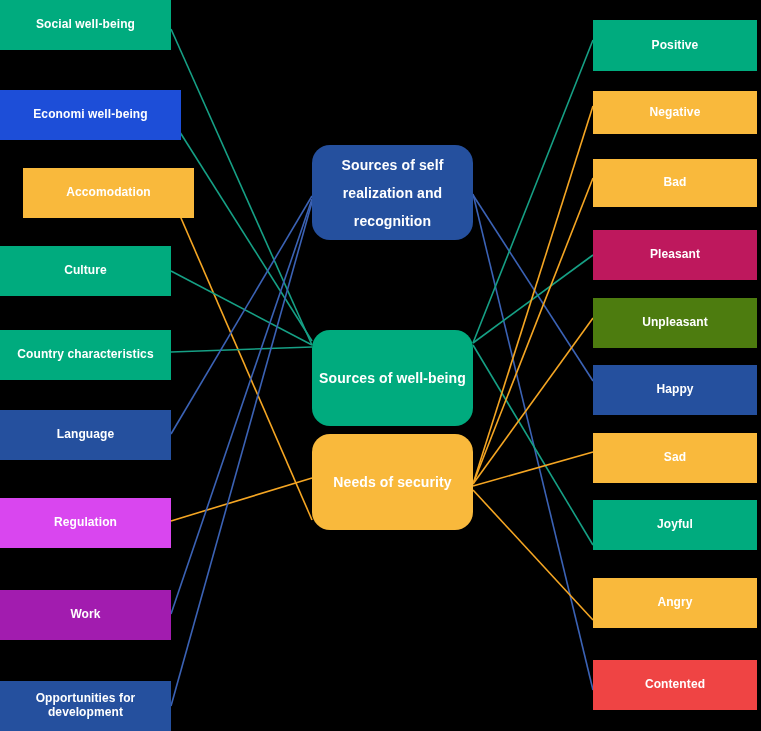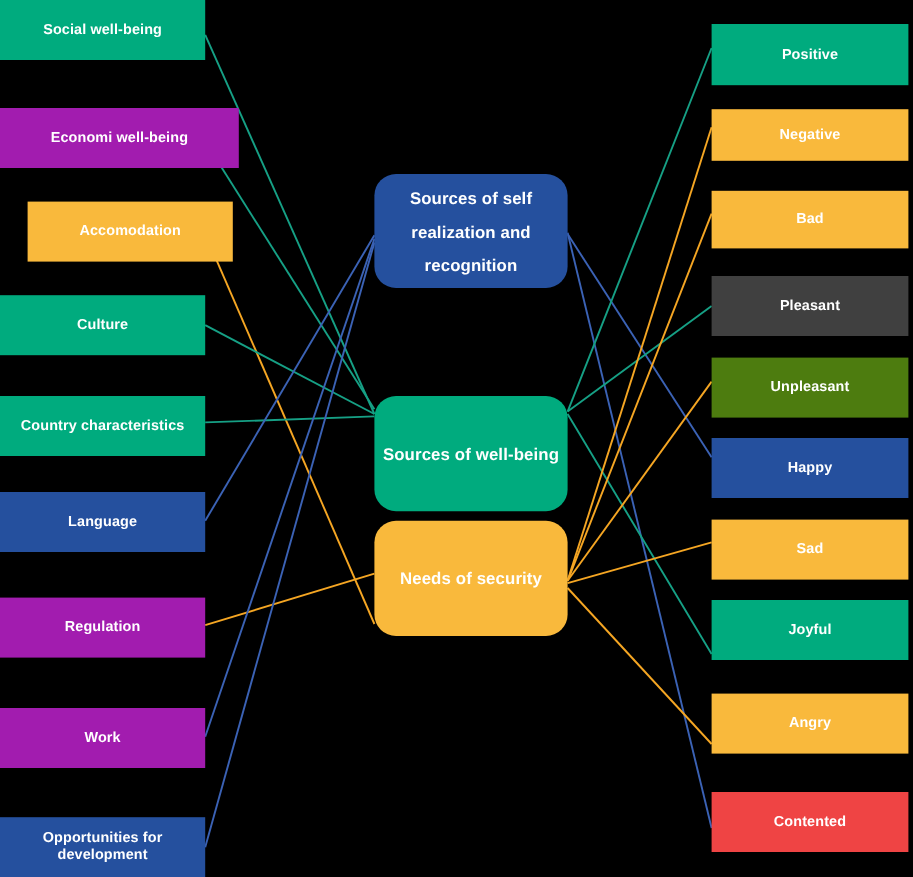--- a/index.html
+++ b/index.html
@@ -56,36 +56,36 @@
       <path d="M 473 484 L 593 106" stroke="#F5A623" stroke-width="1.6" fill="none"></path>
       <path d="M 473 484 L 593 178" stroke="#F5A623" stroke-width="1.6" fill="none"></path>
       <path d="M 473 484 L 593 318" stroke="#F5A623" stroke-width="1.6" fill="none"></path>
       <path d="M 473 486 L 593 452" stroke="#F5A623" stroke-width="1.6" fill="none"></path>
       <path d="M 473 490 L 593 620" stroke="#F5A623" stroke-width="1.6" fill="none"></path>
     </svg>
   <div id="nodes-left">
       <div class="node left" style="left: 0px; top: 0px; width: 171px; height: 50px; background: rgb(0, 171, 126);">
         <span>Social well-being</span>
       </div>
-      <div class="node left" style="left: 0px; top: 90px; width: 199px; height: 50px; background: #a21caf;">
+      <div class="node left" style="left: 0px; top: 90px; width: 181px; height: 50px; background: #1d4ed8;">
         <span>Economi well-being</span>
       </div>
       <div class="node left" style="left: 0px; top: 168px; width: 171px; height: 50px; background: rgb(249, 185, 60); margin-left: 23px;">
         <span>Accomodation</span>
       </div>
       <div class="node left" style="left: 0px; top: 246px; width: 171px; height: 50px; background: rgb(0, 171, 126);">
         <span>Culture</span>
       </div>
       <div class="node left" style="left: 0px; top: 330px; width: 171px; height: 50px; background: rgb(0, 171, 126);">
         <span>Country characteristics</span>
       </div>
       <div class="node left" style="left: 0px; top: 410px; width: 171px; height: 50px; background: rgb(37, 80, 158);">
         <span>Language</span>
       </div>
-      <div class="node left" style="left: 0px; top: 498px; width: 171px; height: 50px; background: #a21caf;">
+      <div class="node left" style="left: 0px; top: 498px; width: 171px; height: 50px; background: #d946ef;">
         <span>Regulation</span>
       </div>
       <div class="node left" style="left: 0px; top: 590px; width: 171px; height: 50px; background: #a21caf;">
         <span>Work</span>
       </div>
       <div class="node left" style="left: 0px; top: 681px; width: 171px; height: 50px; background: rgb(37, 80, 158);">
         <span>Opportunities for development</span>
       </div>
     </div>
   <div id="nodes-center">
@@ -102,21 +102,21 @@
   <div id="nodes-right">
       <div class="node right" style="left: 593px; top: 20px; width: 164px; height: 51px; background: rgb(0, 171, 126);">
         <span>Positive</span>
       </div>
       <div class="node right" style="left: 593px; top: 91px; width: 164px; height: 43px; background: rgb(249, 185, 60);">
         <span>Negative</span>
       </div>
       <div class="node right" style="left: 593px; top: 159px; width: 164px; height: 48px; background: rgb(249, 185, 60);">
         <span>Bad</span>
       </div>
-      <div class="node right" style="left: 593px; top: 230px; width: 164px; height: 50px; background: #404040;">
+      <div class="node right" style="left: 593px; top: 230px; width: 164px; height: 50px; background: #be185d;">
         <span>Pleasant</span>
       </div>
       <div class="node right" style="left: 593px; top: 298px; width: 164px; height: 50px; background: #4d7c0f;">
         <span>Unpleasant</span>
       </div>
       <div class="node right" style="left: 593px; top: 365px; width: 164px; height: 50px; background: rgb(37, 80, 158);">
         <span>Happy</span>
       </div>
       <div class="node right" style="left: 593px; top: 433px; width: 164px; height: 50px; background: rgb(249, 185, 60);">
         <span>Sad</span>

